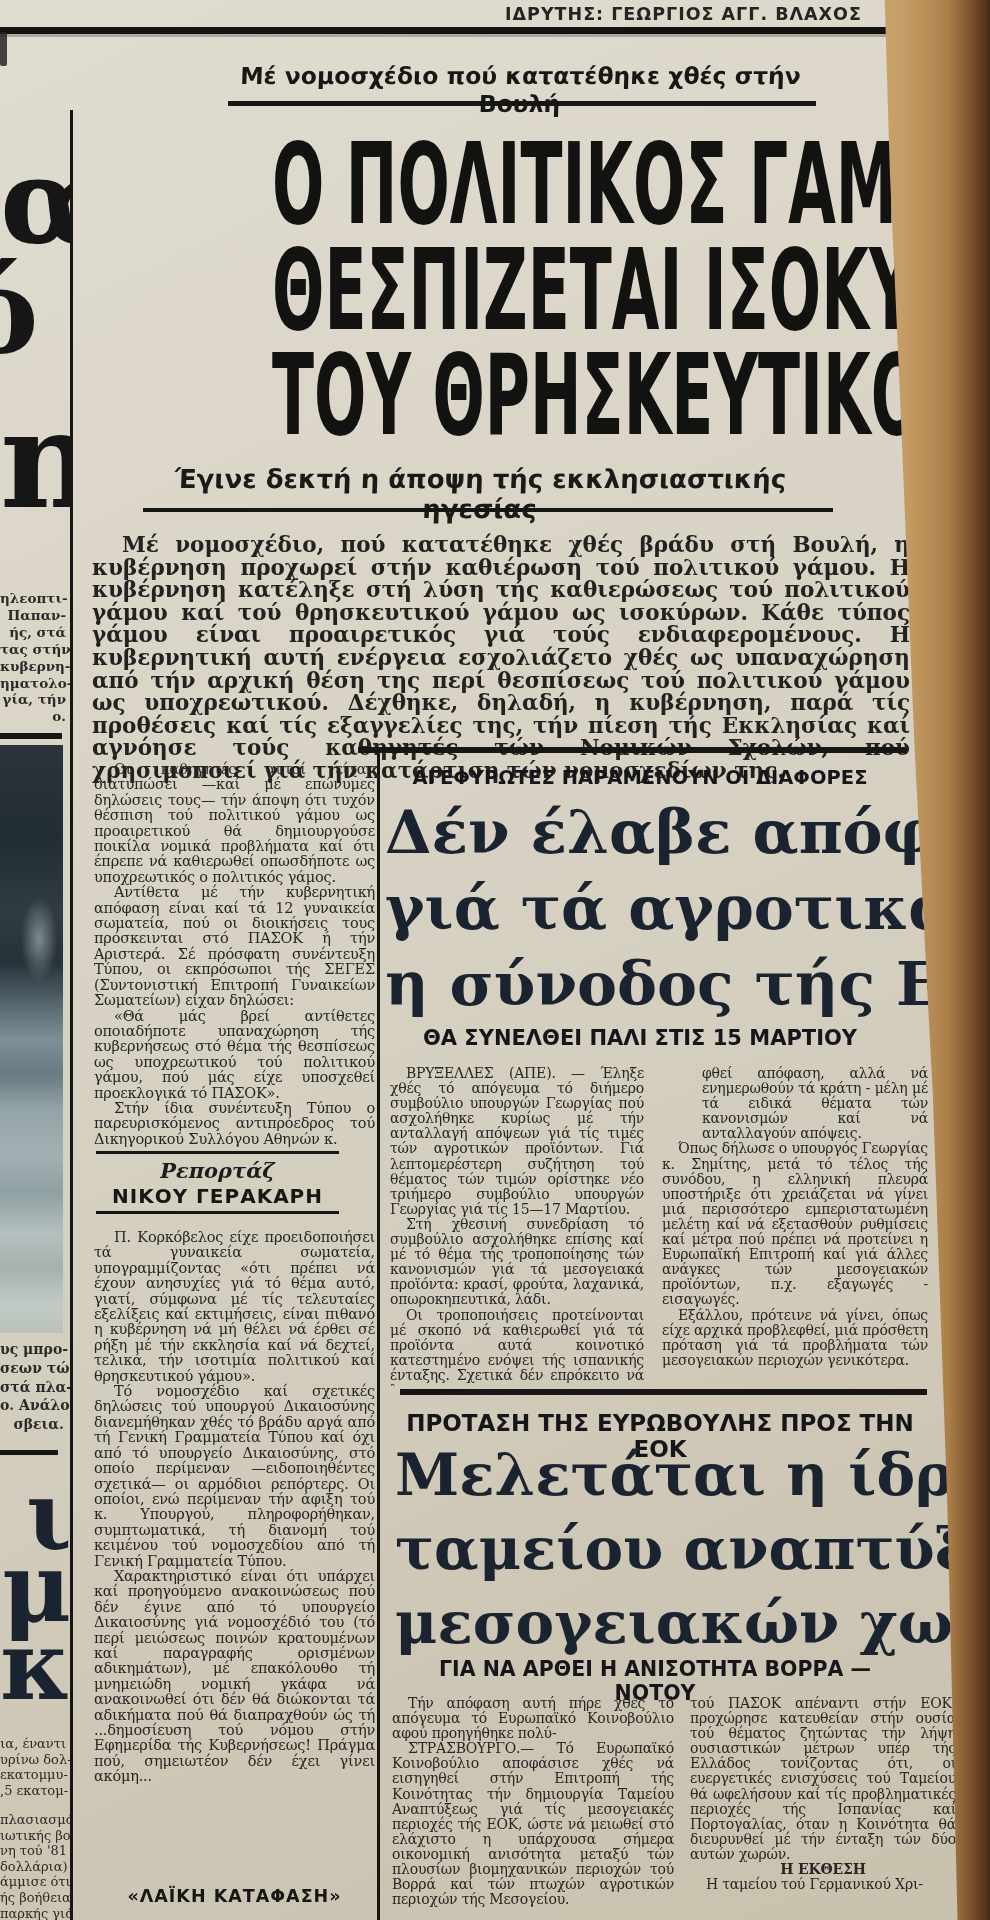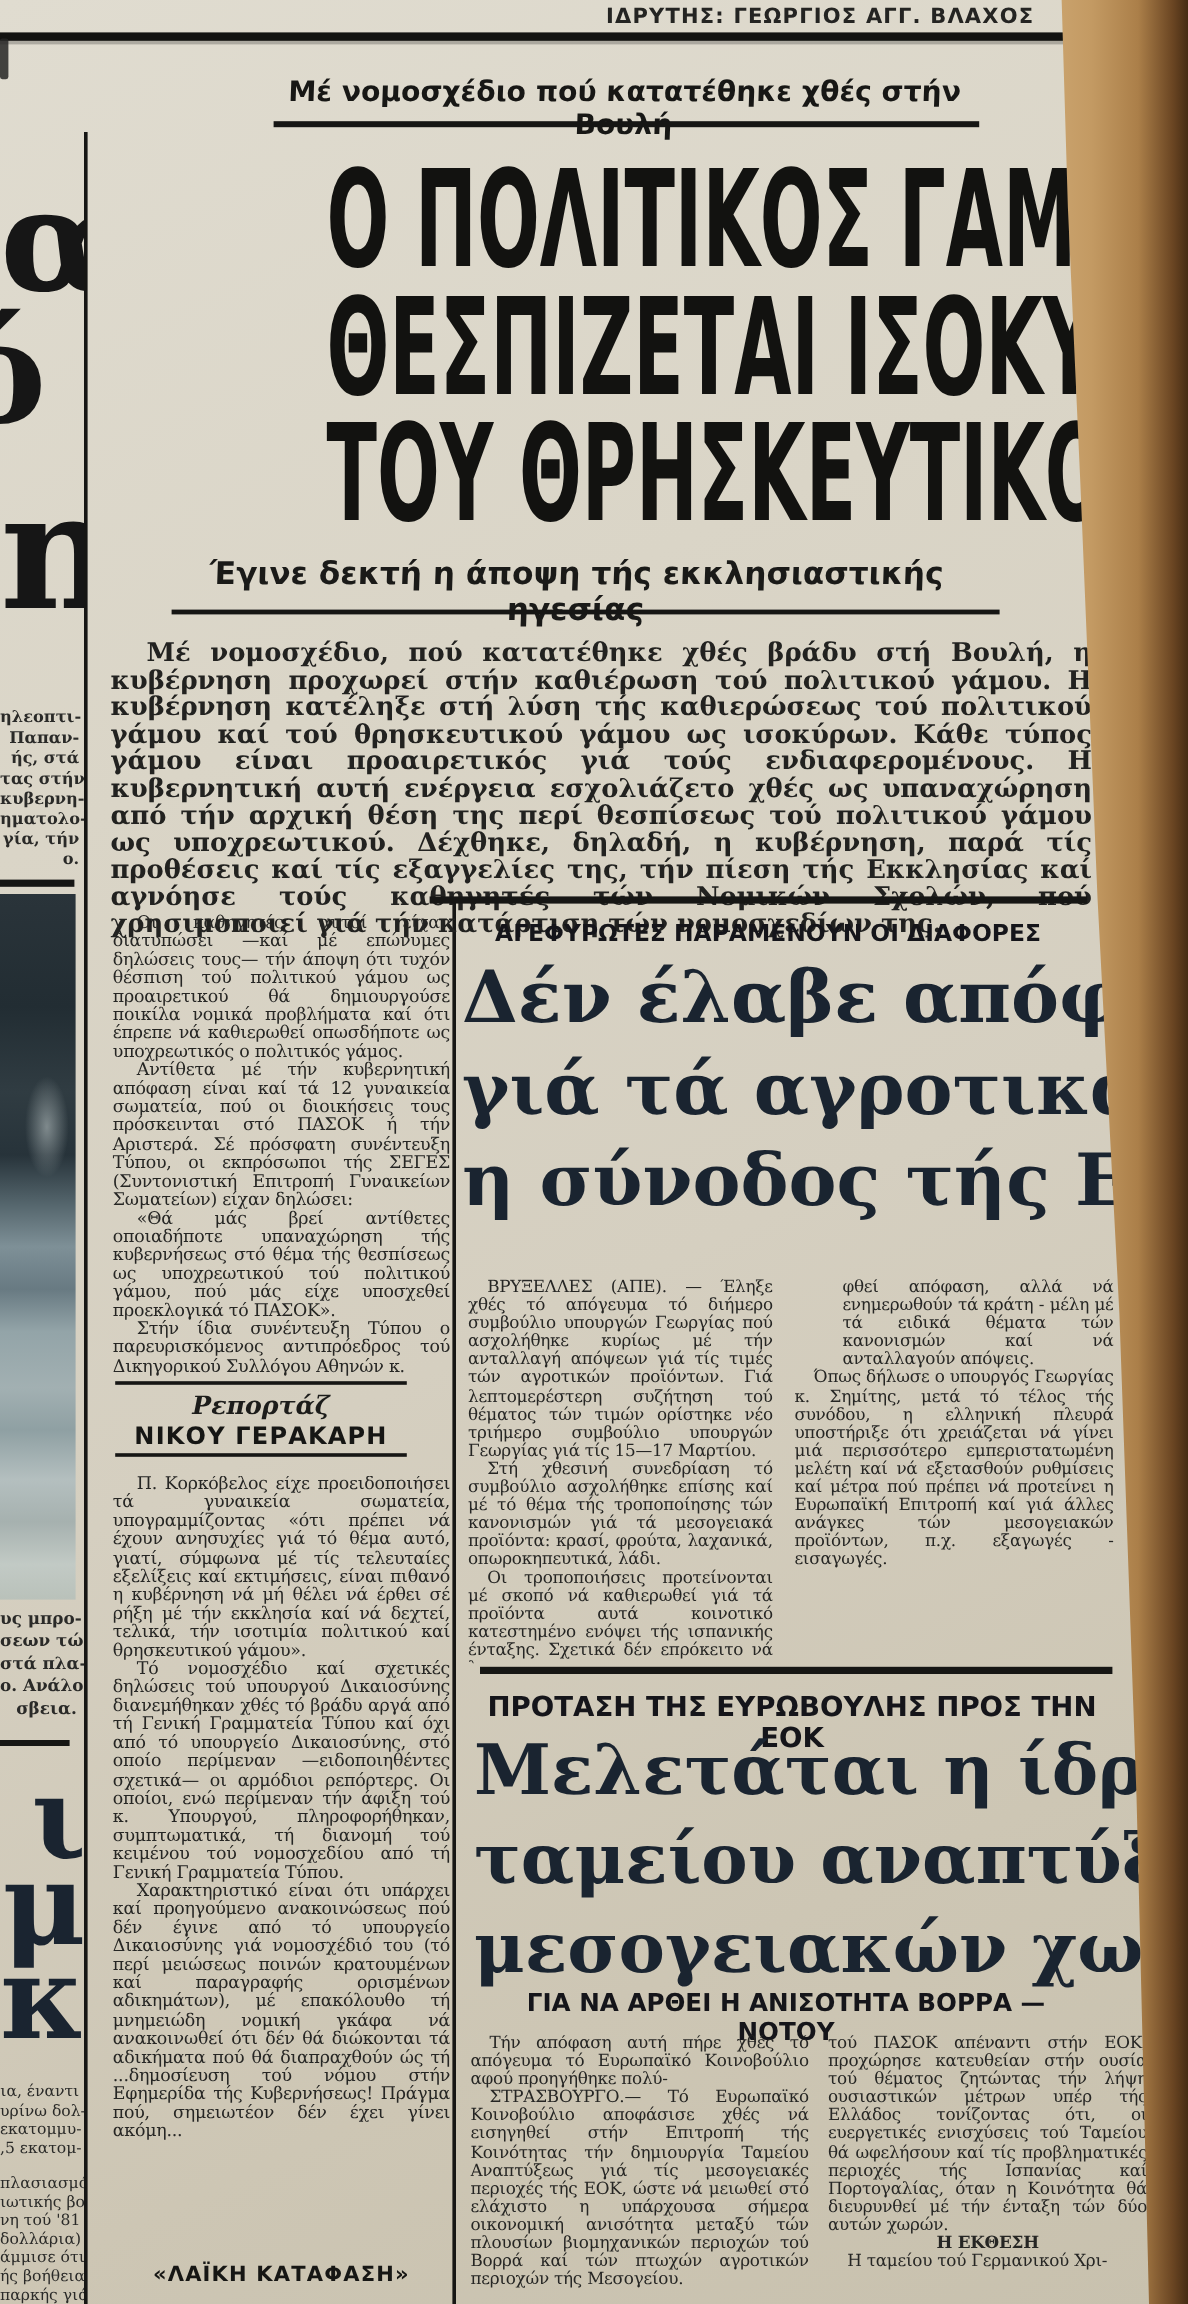--- a/index.html
+++ b/index.html
@@ -134,28 +134,30 @@
     <p>Τό νομοσχέδιο καί σχετικές δηλώσεις τού υπουργού Δικαιοσύνης διανεμήθηκαν χθές τό βράδυ αργά από τή Γενική Γραμματεία Τύπου καί όχι από τό υπουργείο Δικαιοσύνης, στό οποίο περίμεναν —ειδοποιηθέντες σχετικά— οι αρμόδιοι ρεπόρτερς. Οι οποίοι, ενώ περίμεναν τήν άφιξη τού κ. Υπουργού, πληροφορήθηκαν, συμπτωματικά, τή διανομή τού κειμένου τού νομοσχεδίου από τή Γενική Γραμματεία Τύπου.</p>
     <p>Χαρακτηριστικό είναι ότι υπάρχει καί προηγούμενο ανακοινώσεως πού δέν έγινε από τό υπουργείο Δικαιοσύνης γιά νομοσχέδιό του (τό περί μειώσεως ποινών κρατουμένων καί παραγραφής ορισμένων αδικημάτων), μέ επακόλουθο τή μνημειώδη νομική γκάφα νά ανακοινωθεί ότι δέν θά διώκονται τά αδικήματα πού θά διαπραχθούν ώς τή ...δημοσίευση τού νόμου στήν Εφημερίδα τής Κυβερνήσεως! Πράγμα πού, σημειωτέον δέν έχει γίνει ακόμη...</p>
   </div>
   <div class="abs crosshead center" style="left:94px;top:1886px;width:281px;">«ΛΑΪΚΗ ΚΑΤΑΦΑΣΗ»</div>
 
   <div class="abs rule" style="left:358px;top:747px;width:548px;height:6px;"></div>
   <div class="abs kicker2 center" style="left:390px;top:766px;width:500px;font-size:19.5px;">ΑΓΕΦΥΡΩΤΕΣ ΠΑΡΑΜΕΝΟΥΝ ΟΙ ΔΙΑΦΟΡΕΣ</div>
   <div class="abs serifline center" style="left:385px;top:802px;width:540px;font-size:60px;">Δέν έλαβε απόφαση</div>
   <div class="abs serifline center" style="left:385px;top:878px;width:540px;font-size:60px;">γιά τά αγροτικά</div>
   <div class="abs serifline center" style="left:385px;top:954px;width:540px;font-size:60px;">η σύνοδος τής ΕΟΚ</div>
+  <div class="abs deck2 center" style="left:390px;top:1026px;width:500px;font-size:21px;">ΘΑ ΣΥΝΕΛΘΕΙ ΠΑΛΙ ΣΤΙΣ 15 ΜΑΡΤΙΟΥ</div>
   <div class="abs smallcol" style="left:390px;top:1066px;width:254px;height:320px;">
     <p>ΒΡΥΞΕΛΛΕΣ (ΑΠΕ). — Έληξε χθές τό απόγευμα τό διήμερο συμβούλιο υπουργών Γεωργίας πού ασχολήθηκε κυρίως μέ τήν ανταλλαγή απόψεων γιά τίς τιμές τών αγροτικών προϊόντων. Γιά λεπτομερέστερη συζήτηση τού θέματος τών τιμών ορίστηκε νέο τριήμερο συμβούλιο υπουργών Γεωργίας γιά τίς 15—17 Μαρτίου.</p>
     <p>Στή χθεσινή συνεδρίαση τό συμβούλιο ασχολήθηκε επίσης καί μέ τό θέμα τής τροποποίησης τών κανονισμών γιά τά μεσογειακά προϊόντα: κρασί, φρούτα, λαχανικά, οπωροκηπευτικά, λάδι.</p>
     <p>Οι τροποποιήσεις προτείνονται μέ σκοπό νά καθιερωθεί γιά τά προϊόντα αυτά κοινοτικό κατεστημένο ενόψει τής ισπανικής ένταξης. Σχετικά δέν επρόκειτο νά λη-</p>
   </div>
   <div class="abs smallcol" style="left:662px;top:1066px;width:266px;height:320px;">
     <p style="text-indent:0;margin-left:40px;">φθεί απόφαση, αλλά νά ενημερωθούν τά κράτη - μέλη μέ τά ειδικά θέματα τών κανονισμών καί νά ανταλλαγούν απόψεις.</p>
     <p>Όπως δήλωσε ο υπουργός Γεωργίας κ. Σημίτης, μετά τό τέλος τής συνόδου, η ελληνική πλευρά υποστήριξε ότι χρειάζεται νά γίνει μιά περισσότερο εμπεριστατωμένη μελέτη καί νά εξετασθούν ρυθμίσεις καί μέτρα πού πρέπει νά προτείνει η Ευρωπαϊκή Επιτροπή καί γιά άλλες ανάγκες τών μεσογειακών προϊόντων, π.χ. εξαγωγές - εισαγωγές.</p>
+    <p>Εξάλλου, πρότεινε νά γίνει, όπως είχε αρχικά προβλεφθεί, μιά πρόσθετη πρόταση γιά τά προβλήματα τών μεσογειακών περιοχών γενικότερα.</p>
   </div>
 
   <div class="abs rule" style="left:400px;top:1389px;width:527px;height:6px;"></div>
   <div class="abs kicker2 center" style="left:400px;top:1410px;width:520px;font-size:23px;">ΠΡΟΤΑΣΗ ΤΗΣ ΕΥΡΩΒΟΥΛΗΣ ΠΡΟΣ ΤΗΝ ΕΟΚ</div>
   <div class="abs serifline center" style="left:395px;top:1446px;width:540px;font-size:58px;">Μελετάται η ίδρυση</div>
   <div class="abs serifline center" style="left:395px;top:1520px;width:540px;font-size:58px;">ταμείου αναπτύξεως</div>
   <div class="abs serifline center" style="left:395px;top:1594px;width:540px;font-size:58px;">μεσογειακών χωρών</div>
   <div class="abs deck2 center" style="left:400px;top:1657px;width:510px;font-size:20.5px;">ΓΙΑ ΝΑ ΑΡΘΕΙ Η ΑΝΙΣΟΤΗΤΑ ΒΟΡΡΑ — ΝΟΤΟΥ</div>
   <div class="abs smallcol" style="left:392px;top:1696px;width:282px;height:224px;">
     <p>Τήν απόφαση αυτή πήρε χθές τό απόγευμα τό Ευρωπαϊκό Κοινοβούλιο αφού προηγήθηκε πολύ-</p>

